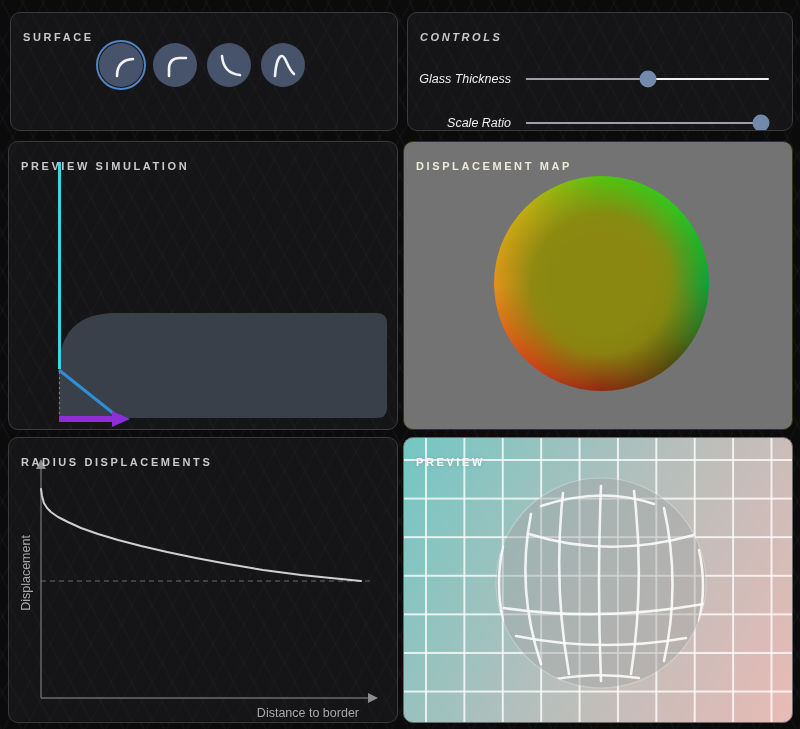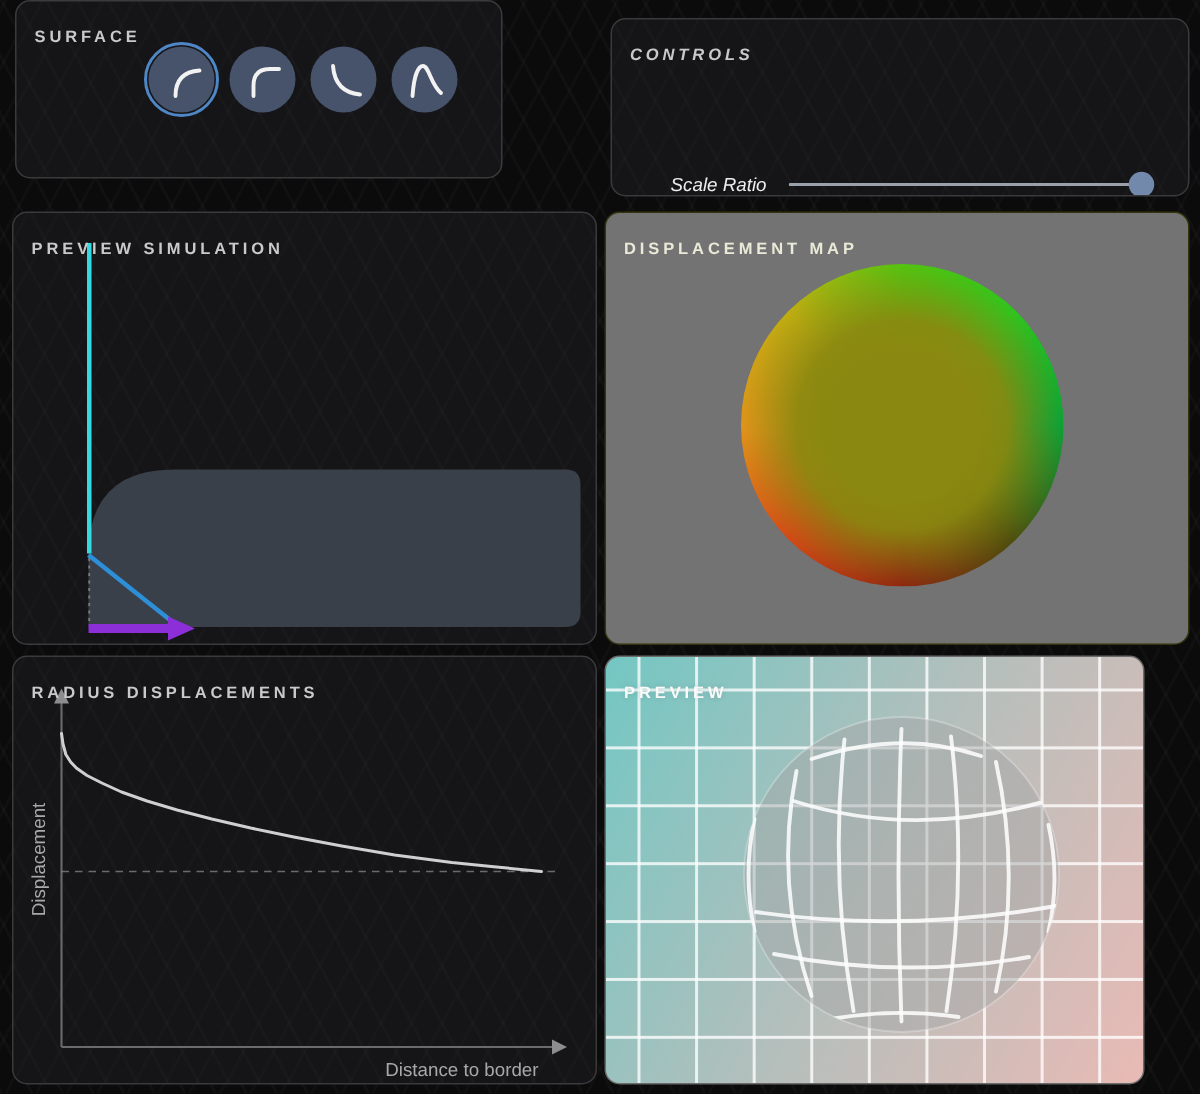--- a/index.html
+++ b/index.html
@@ -21,21 +21,21 @@
       repeating-linear-gradient(-62deg, rgba(255,255,255,0.013) 0 2px, transparent 2px 18px);
     overflow:hidden;
   }
   .panel-title{
     position:absolute;top:9px;left:12px;
     font-size:11px;font-weight:700;letter-spacing:2.6px;
     color:#c9c9c9;white-space:nowrap;z-index:5;
   }
 
   
-  #surface-panel{left:10px;top:0;width:325px;height:119px;}
+  #surface-panel{left:10px;top:12px;width:388px;height:119px;}
   .surface-options{position:absolute;left:88px;top:30px;display:flex;gap:10px;}
   .surface-btn{
     width:44px;height:44px;border-radius:50%;
     background:#46536a;border:none;padding:0;cursor:pointer;
     display:flex;align-items:center;justify-content:center;
   }
   .surface-btn.selected{outline:2px solid #4e86c6;outline-offset:1px;}
   .surface-btn svg{display:block;}
   .surface-btn path{stroke:#f2f2f2;stroke-width:2.6;fill:none;stroke-linecap:round;}
 
@@ -74,21 +74,21 @@
 
   
   #radius-disp-panel{left:8px;top:437px;width:390px;height:286px;}
   #radius-disp-panel svg{position:absolute;left:0;top:0;}
   .axis{stroke:#6b6b6b;stroke-width:1.4;}
   .axis-arrow{fill:#8d8d8d;}
   .axis-label{fill:#a8a8a8;font-size:12.5px;font-family:"Liberation Sans",sans-serif;}
 
   
   #preview-panel{
-    left:403px;top:437px;width:360px;height:286px;border-color:#6b6b6b;
+    left:403px;top:437px;width:390px;height:286px;border-color:#6b6b6b;
     background-color:#b2bfbc;
     background-image:
       linear-gradient(to right, rgba(255,255,255,.78) 0 2px, transparent 2px),
       linear-gradient(to bottom, rgba(255,255,255,.78) 0 2px, transparent 2px),
       linear-gradient(118deg, #73c7c3 0%, #b2bfbc 48%, #e9bab5 100%);
     background-size:38.4px 100%, 100% 38.6px, 100% 100%;
     background-position:21px 0, 0 21px, 0 0;
   }
   #preview-panel .panel-title{color:#fafafa;text-shadow:0 0 4px rgba(0,0,0,0.15);}
   #lens-svg{position:absolute;left:0;top:0;}
@@ -128,20 +128,27 @@
           </svg>
       </span>
     </button>
   </div>
 </section>
 
 <section class="panel" id="controls-panel">
   <h2 class="panel-title">CONTROLS</h2>
 
 
+  <div class="slider-row" style="top:57px;">
+    <span class="slider-label">Glass Thickness</span>
+    <div class="slider-track">
+      <div class="slider-fill" style="width: 50.4%;"></div>
+      <div class="slider-thumb" style="left: 50.4%;"></div>
+    </div>
+  </div>
 
   <div class="slider-row" style="top:101px;">
     <span class="slider-label">Scale Ratio</span>
     <div class="slider-track">
       <div class="slider-fill" style="width: 96.7%;"></div>
       <div class="slider-thumb" style="left: 96.7%;"></div>
     </div>
   </div>
 </section>
 

